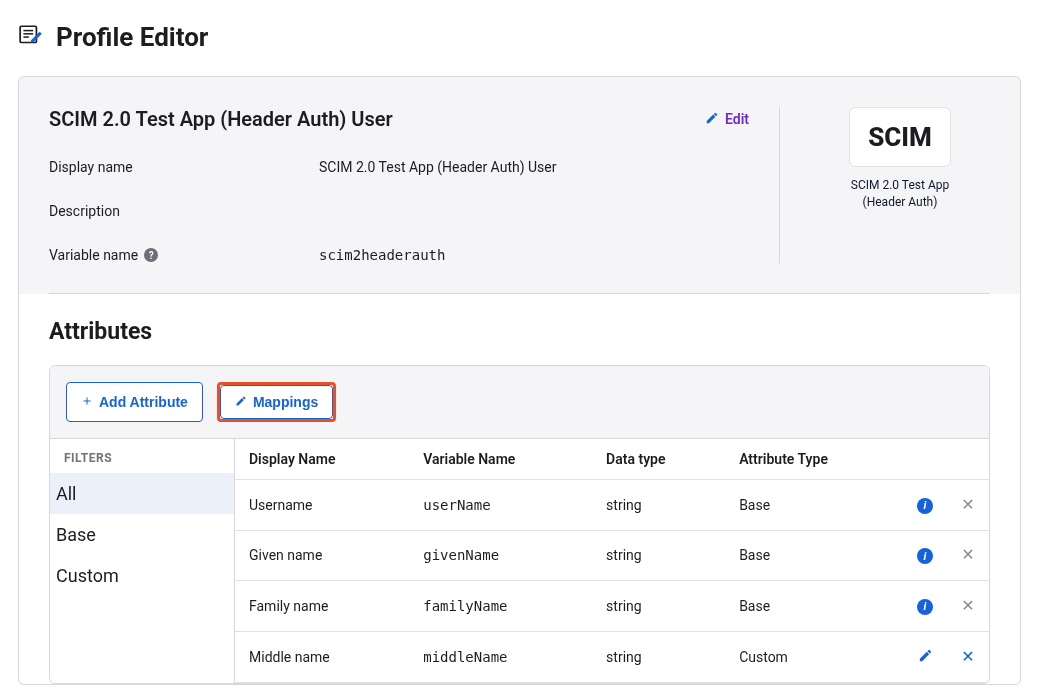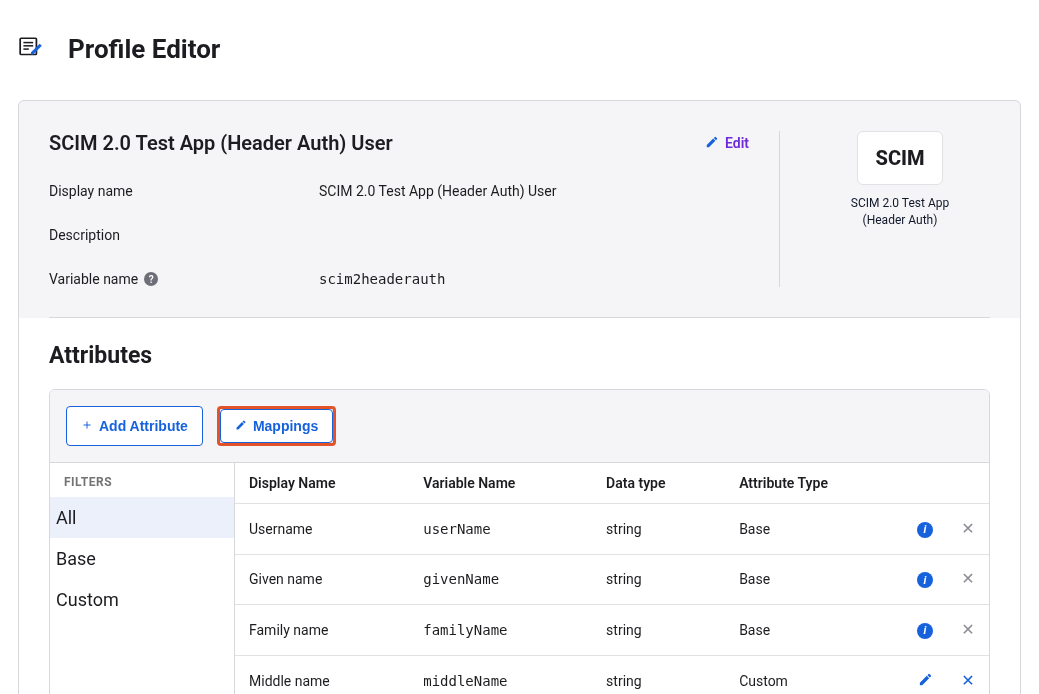--- a/index.html
+++ b/index.html
@@ -16,21 +16,21 @@
   .page-header {
     display: flex;
     align-items: center;
     gap: 8px;
     margin-bottom: 20px;
   }
   .page-header .title-icon svg { width: 26px; height: 26px; }
   .page-header h1 {
     font-size: 26px;
     font-weight: 700;
-    margin: 16px;
+    margin: 4px;
   }
 
   
   .card {
     border: 1px solid #d7d7dc;
     border-radius: 6px;
     background: #f5f5f7;
     padding: 0;
   }
 
@@ -92,21 +92,21 @@
   .prop-value { flex:1; }
   .mono { font-family: ui-monospace, Menlo, Consolas, monospace; }
 
   .app-logo-box {
     background:#fff;
     border:1px solid #e1e1e6;
     border-radius:6px;
     padding: 14px 18px;
     text-align:center;
     font-weight:800;
-    font-size:20px;
+    font-size:26px;
     letter-spacing:0px;
   }
   .app-caption {
     color:#0f172a;
     font-size:12px;
     text-align:center;
     margin-top:10px;
     line-height:1.4;
   }
 

